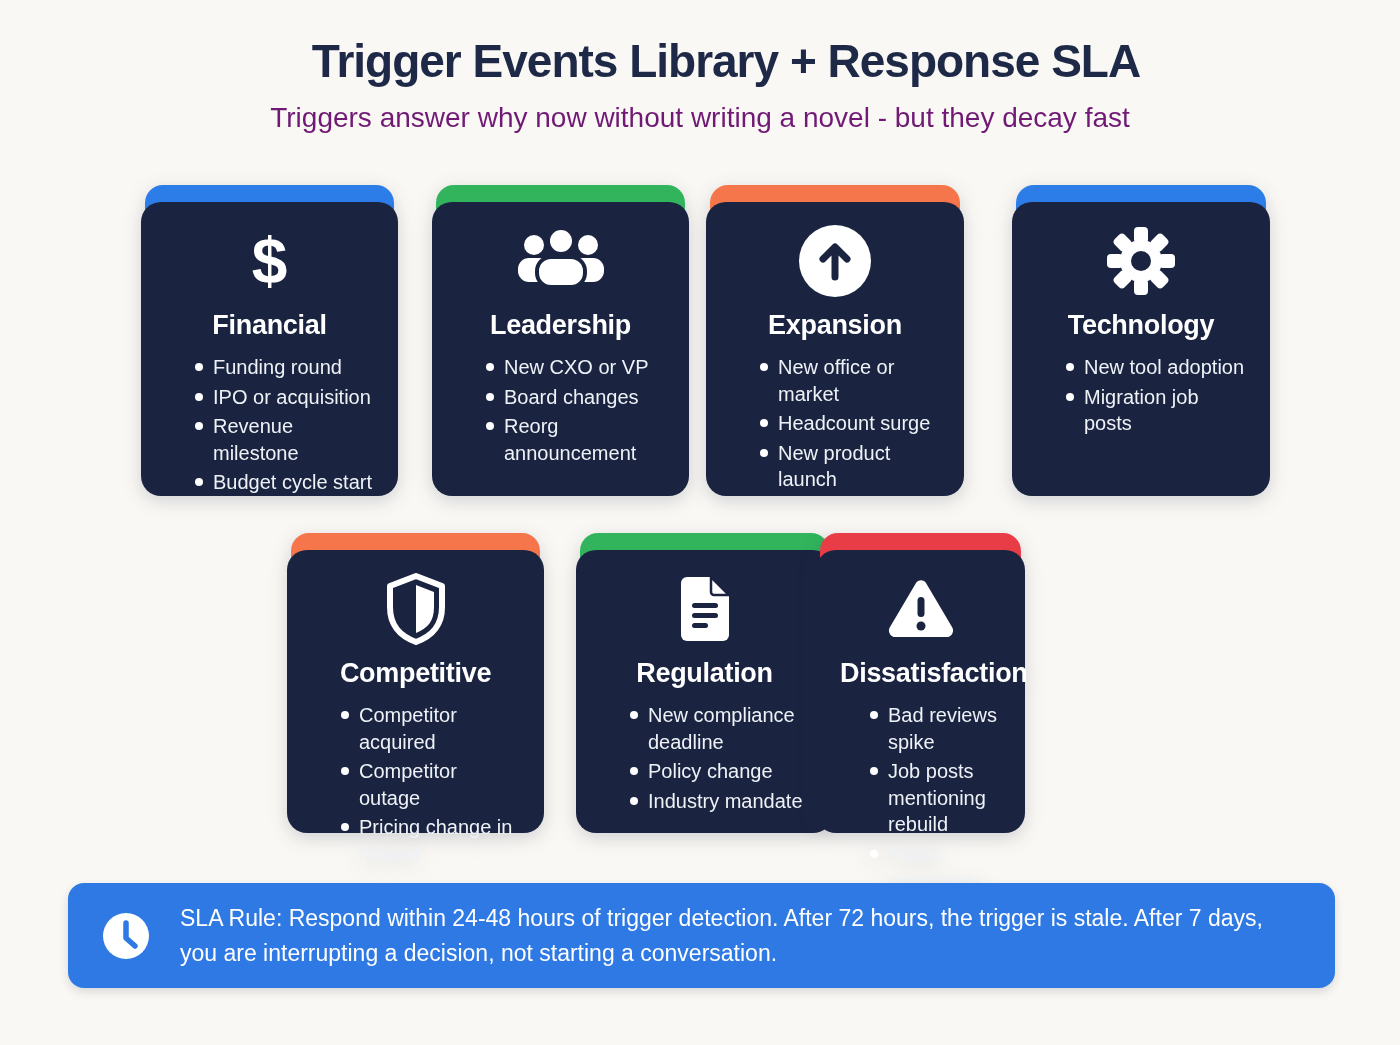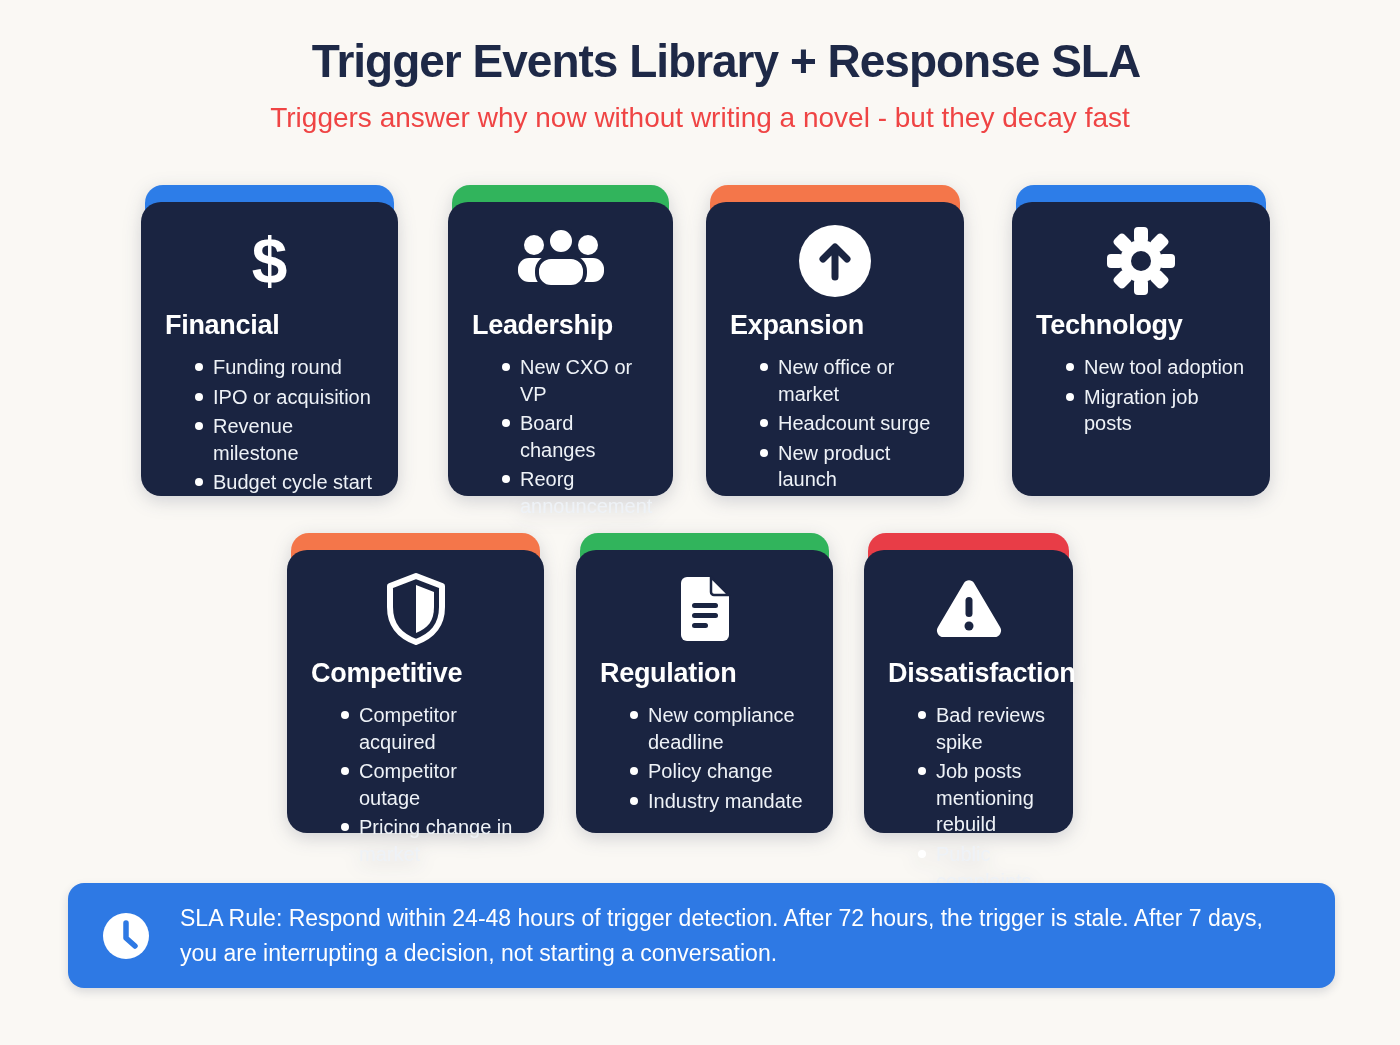--- a/index.html
+++ b/index.html
@@ -15,21 +15,21 @@
     position: absolute; top: 34px; left: 0; width: 100%;
     text-align: center;
     font-size: 46px; font-weight: bold; letter-spacing: -1px;
     color: #1e2947;
     padding-left: 26px;
   }
   .page-subtitle {
     position: absolute; top: 102px; left: 0; width: 100%;
     text-align: center;
     font-size: 28px; font-weight: 400;
-    color: #ef4444;
+    color: #701a75;
   }
 
   .card {
     position: absolute;
     filter: drop-shadow(0 5px 9px rgba(30,41,71,0.18));
   }
   .accent {
     position: absolute; left: 4px; right: 4px; top: -17px; height: 56px;
     border-radius: 18px;
     z-index: 0;
@@ -44,21 +44,21 @@
   }
   .icon-wrap {
     height: 78px;
     display: flex; align-items: center; justify-content: center;
   }
   .dollar-glyph {
     font-size: 64px; font-weight: bold; color: #ffffff; line-height: 1;
   }
   .card-title {
     margin-top: 10px;
-    text-align: left;
+    text-align: center;
     color: #ffffff;
     font-size: 27px; font-weight: bold;
     letter-spacing: -0.3px;
   }
   ul.bullets {
     margin: 13px 0 8px 0;
     padding: 0 0 0 30px;
     list-style: none;
   }
   ul.bullets li {
@@ -70,26 +70,26 @@
     margin-bottom: 3px;
   }
   ul.bullets li::before {
     content: "";
     position: absolute; left: 0; top: 9px;
     width: 8px; height: 8px; border-radius: 50%;
     background: #ffffff;
   }
 
   .c1 { left: 141px;  top: 202px; width: 257px; height: 294px; }
-  .c2 { left: 448px;  top: 202px; width: 225px; height: 294px; }
+  .c2 { left: 432px;  top: 202px; width: 257px; height: 294px; }
   .c3 { left: 706px;  top: 202px; width: 258px; height: 294px; }
   .c4 { left: 1012px; top: 202px; width: 258px; height: 294px; }
   .c5 { left: 287px;  top: 550px; width: 257px; height: 283px; }
   .c6 { left: 576px;  top: 550px; width: 257px; height: 283px; }
-  .c7 { left: 864px;  top: 550px; width: 209px; height: 283px; }
+  .c7 { left: 816px;  top: 550px; width: 209px; height: 283px; }
 
   .sla-banner {
     position: absolute;
     left: 68px; top: 883px; width: 1267px; height: 105px;
     border-radius: 16px;
     display: flex; align-items: center;
     box-sizing: border-box;
     padding: 0 40px 0 34px;
     gap: 30px;
     box-shadow: 0 4px 10px rgba(30,41,71,0.15);

